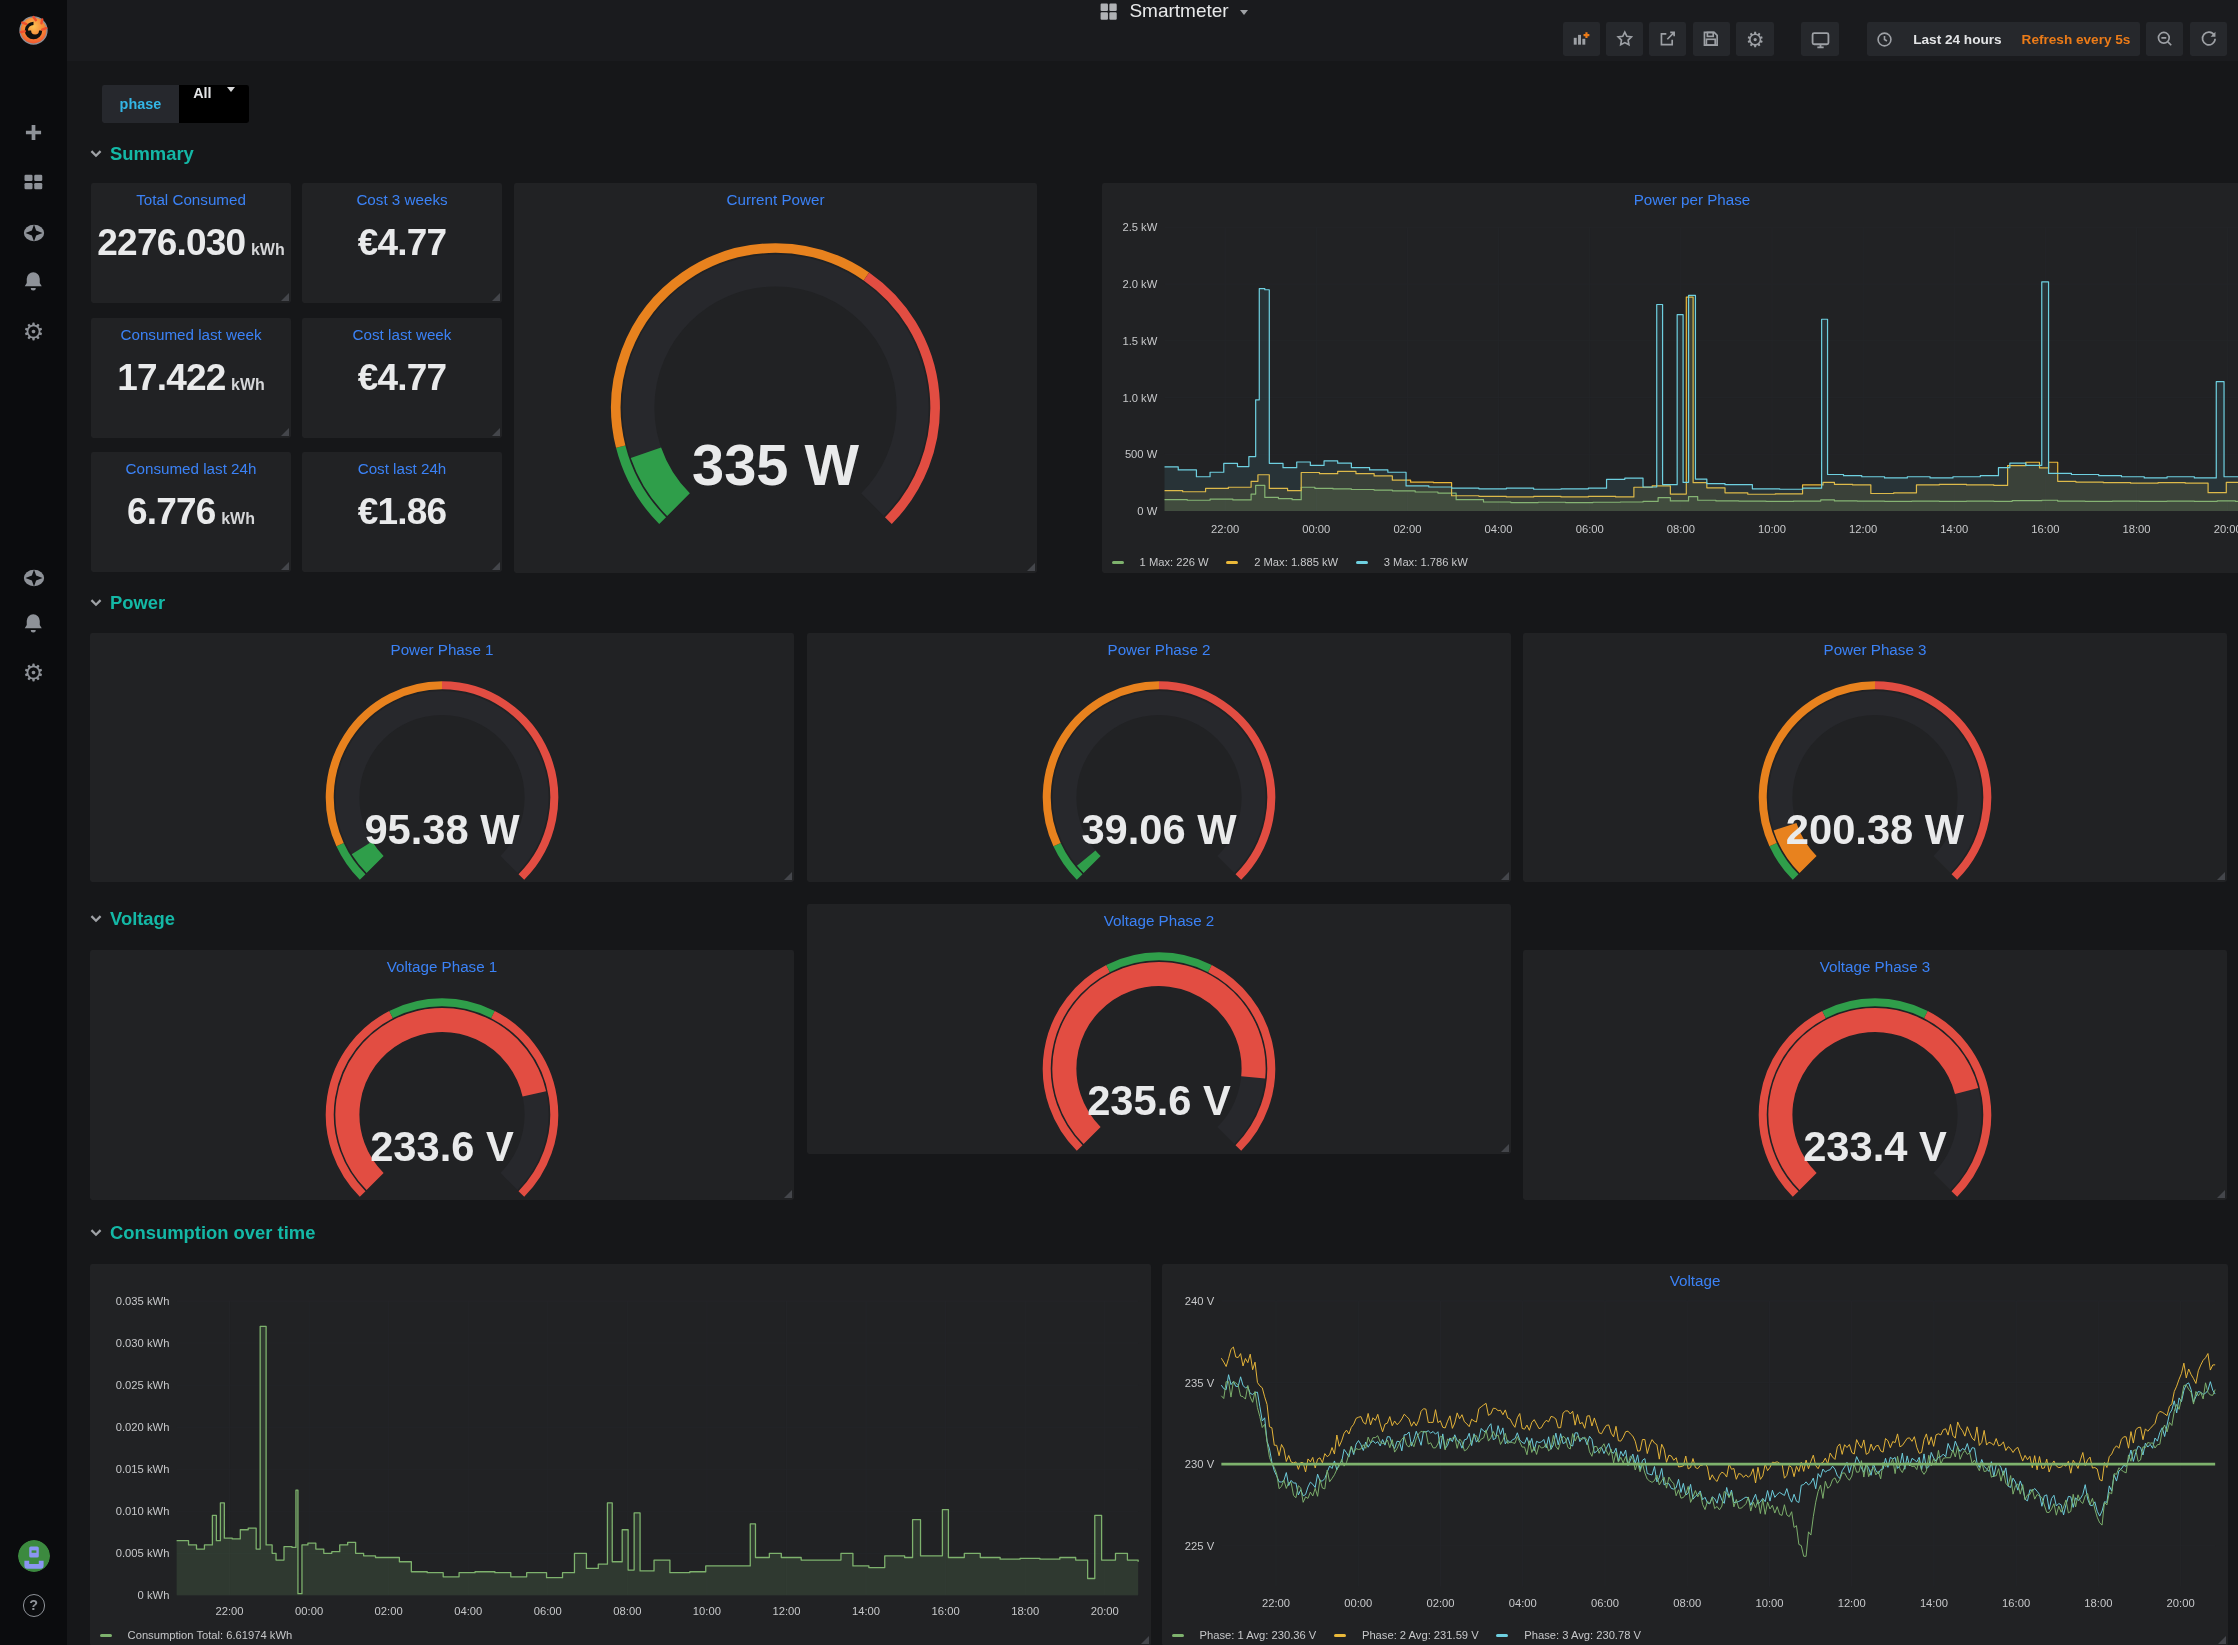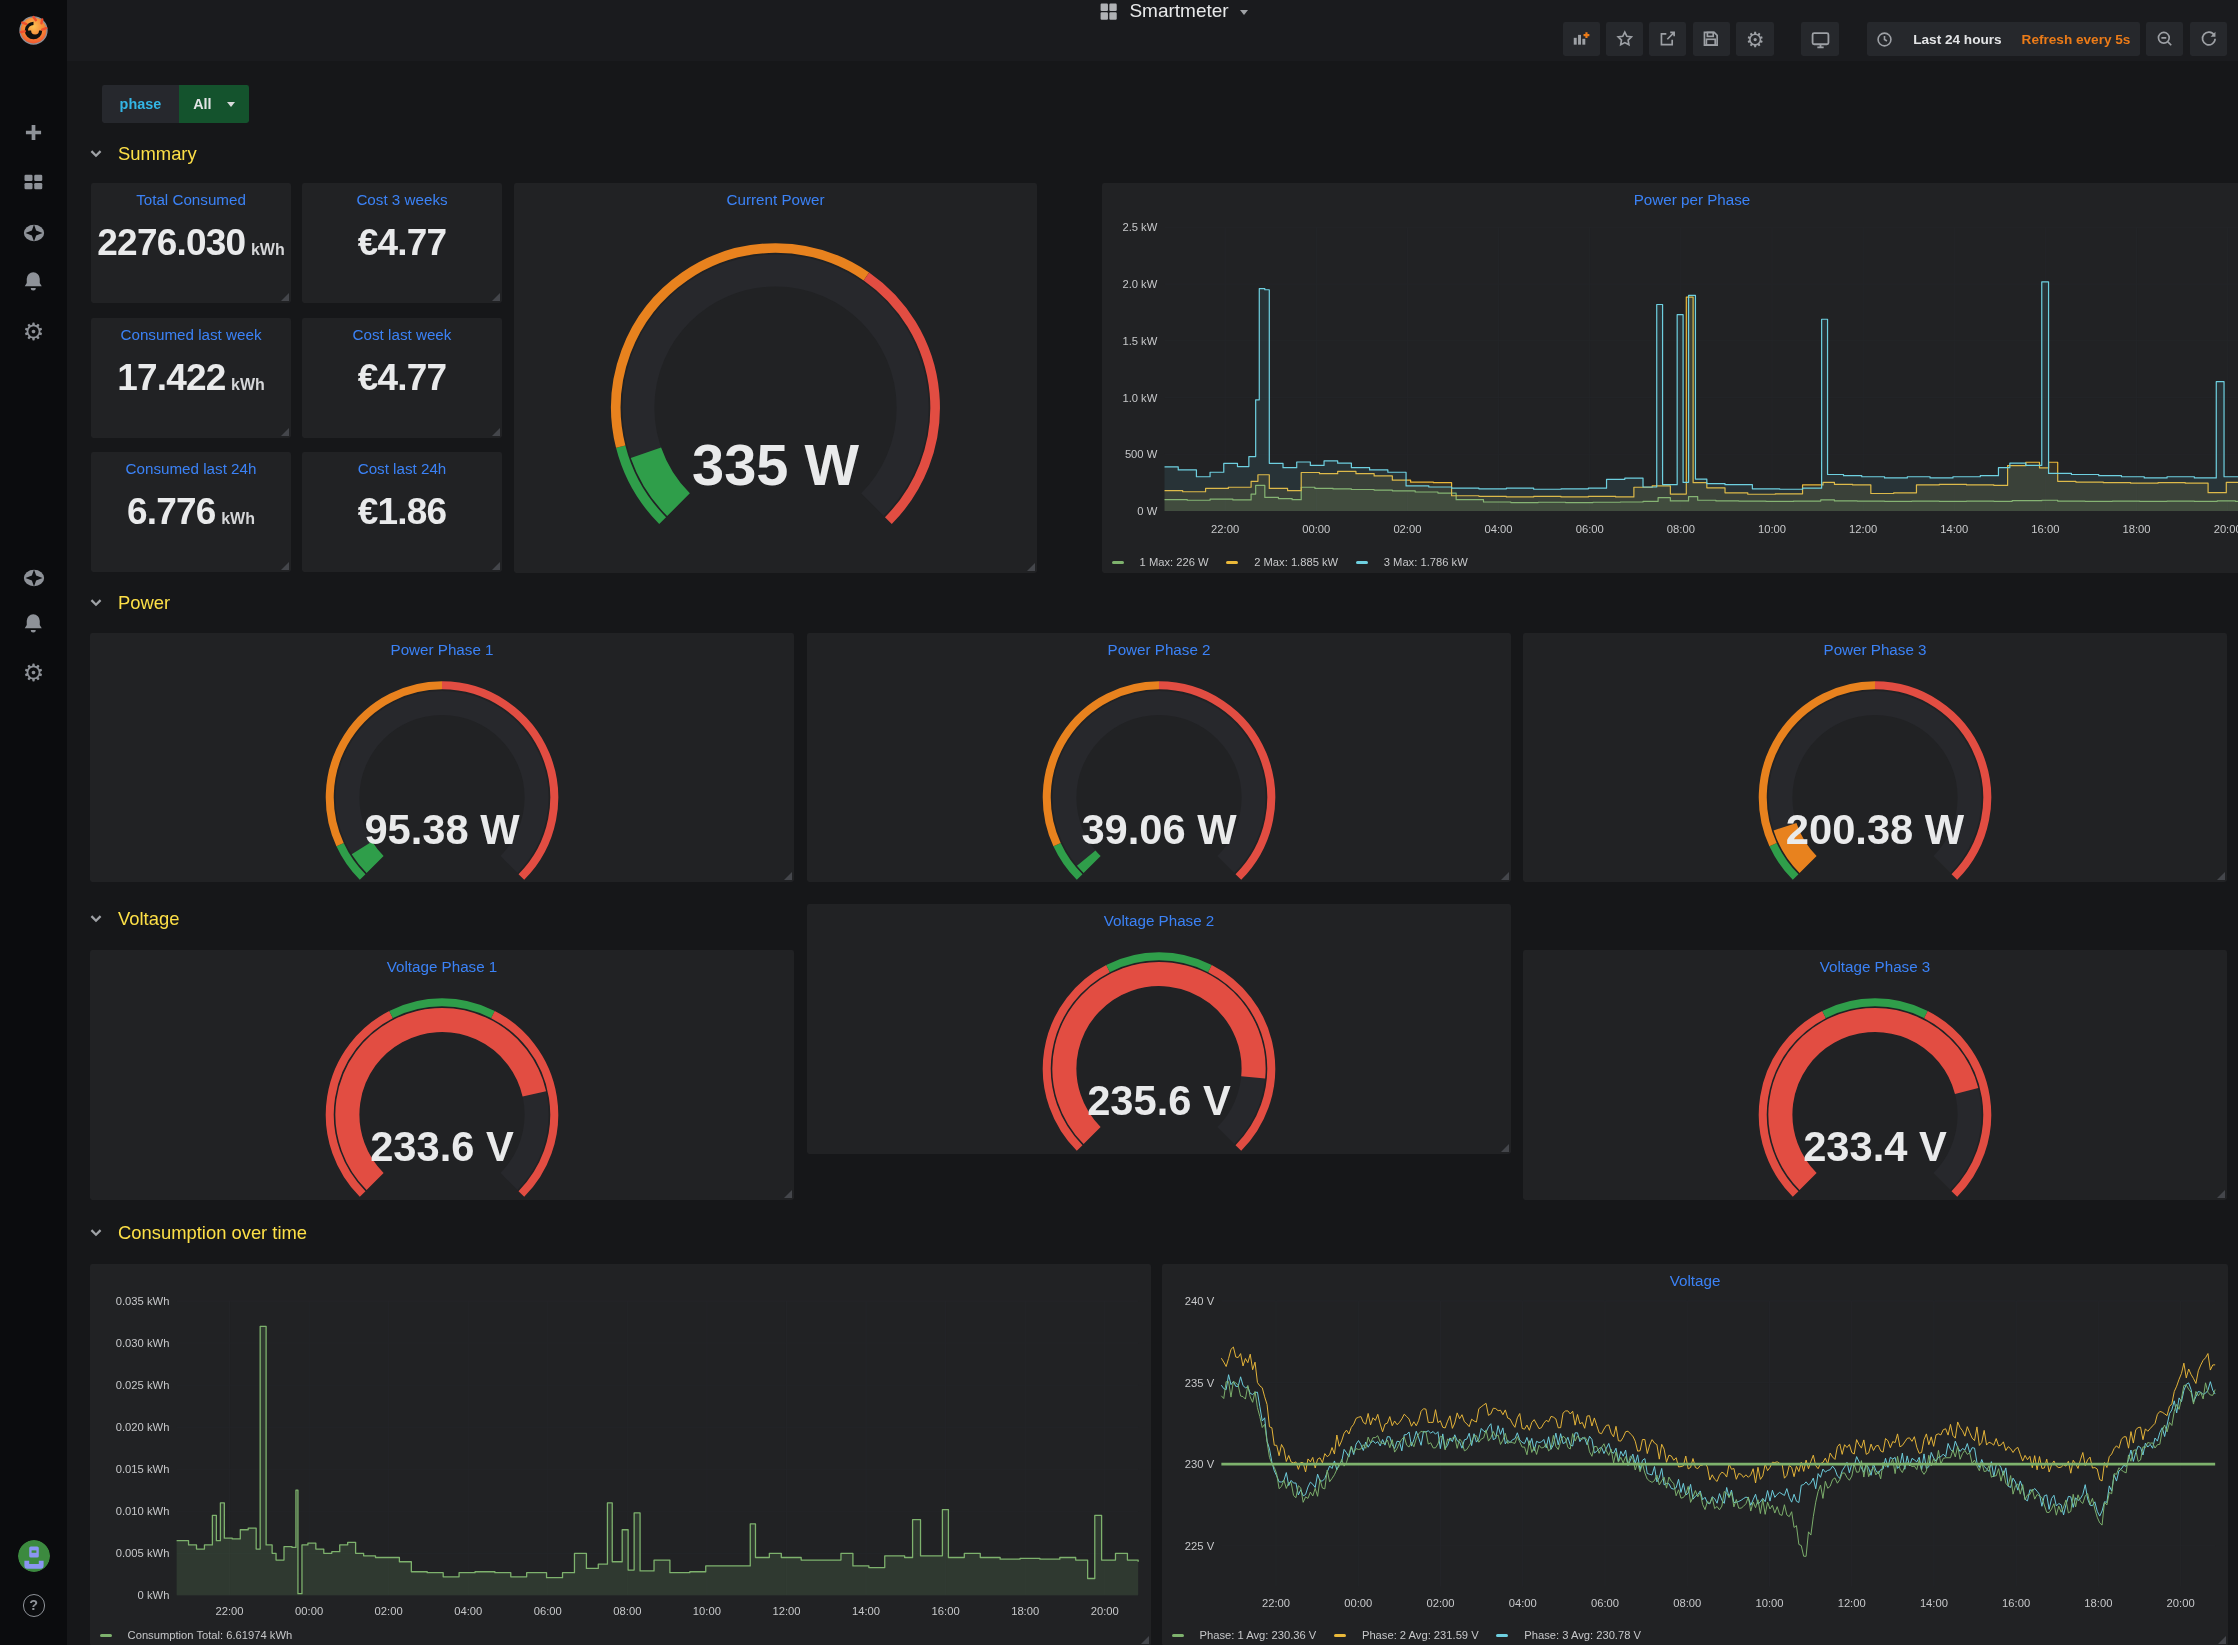--- a/index.html
+++ b/index.html
@@ -26,26 +26,26 @@
   .tool-btn svg { stroke:#9da0a5; fill:none; stroke-width:1.7; }
   .tool-btn .filled { fill:#9da0a5; stroke:none; }
   .tool-gap { width:14.4px; }
   .time-btn { gap:20px;font-weight:bold; }
   .time-text { font-size:13.6px; color:#e3e4e6; }
   .refresh-text { font-size:13.6px; color:#eb7b18; }
 
   
   .filter-chip { position:absolute; left:102px; top:85px; height:38px; display:flex; border-radius:2.4px; overflow:hidden; cursor:pointer; }
   .chip-label { background:#26282d; color:#33b5e5; font-size:14.4px; font-weight:700; display:flex; align-items:center; padding:0 17.6px; }
-  .chip-value { background:#14532d; color:#e3e4e6; font-size:14.4px; font-weight:700; display:flex; align-items:center; gap:15px; padding:0 14.4px; }
+  .chip-value { background:#000000; color:#e3e4e6; font-size:14.4px; font-weight:700; display:flex; align-items:flex-start; gap:15px; padding:0 14.4px; }
   .chip-value .caret { border-top-color:#d8d9da; margin-top:1.6px; }
 
   .section { position:absolute; display:flex; align-items:center; gap:8px; cursor:pointer; }
   .section svg { stroke:#9fa2a6; fill:none; stroke-width:2; }
-  .section span { font-size:18.4px; font-weight:400; color:#fde047;margin-left:8px; }
+  .section span { font-size:18.4px; font-weight:700; color:#14b8a6; }
 
   .panel { position:absolute; background:#212224; border-radius:2.4px; }
   .ptitle { position:absolute; top:8px; left:0; width:100%; text-align:center; font-size:15.2px; color:#3b82f6; z-index:3; cursor:pointer; }
   .chart-body, .gauge-body { position:absolute; inset:0; }
   .statwrap { position:absolute; inset:0; display:flex; align-items:center; justify-content:center; }
   .statv { font-size:37px; font-weight:700; color:#e9eaeb; letter-spacing:-0.8px; }
   .statu { font-size:16px; font-weight:700; color:#d5d6d8; margin-left:5.6px; align-self:flex-end; padding-bottom:4.8px; }
   .statrow { display:flex; align-items:center; }
   .legend { position:absolute; left:9.6px; bottom:4.8px; display:flex; gap:17.6px; align-items:center; font-size:11.2px; color:#c7c8ca; z-index:3; }
   .legend .litem { display:flex; align-items:center; gap:16px; cursor:pointer; }

